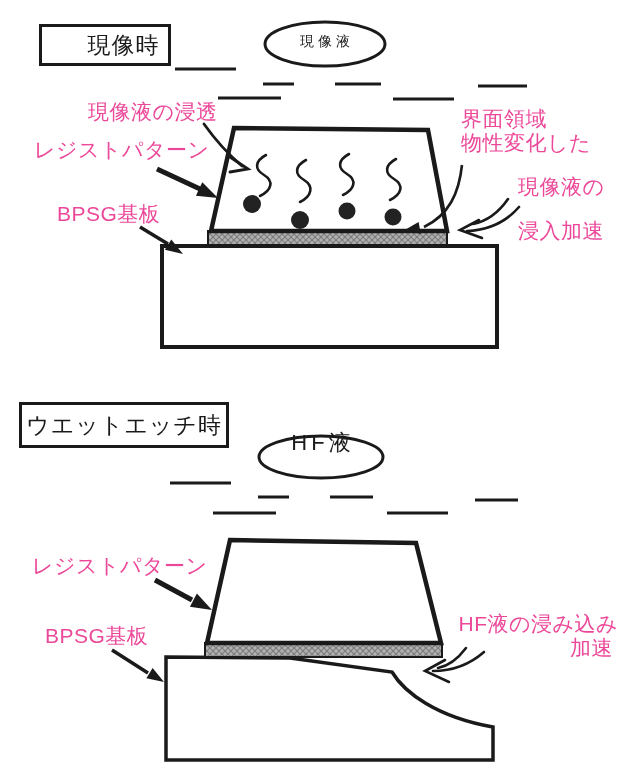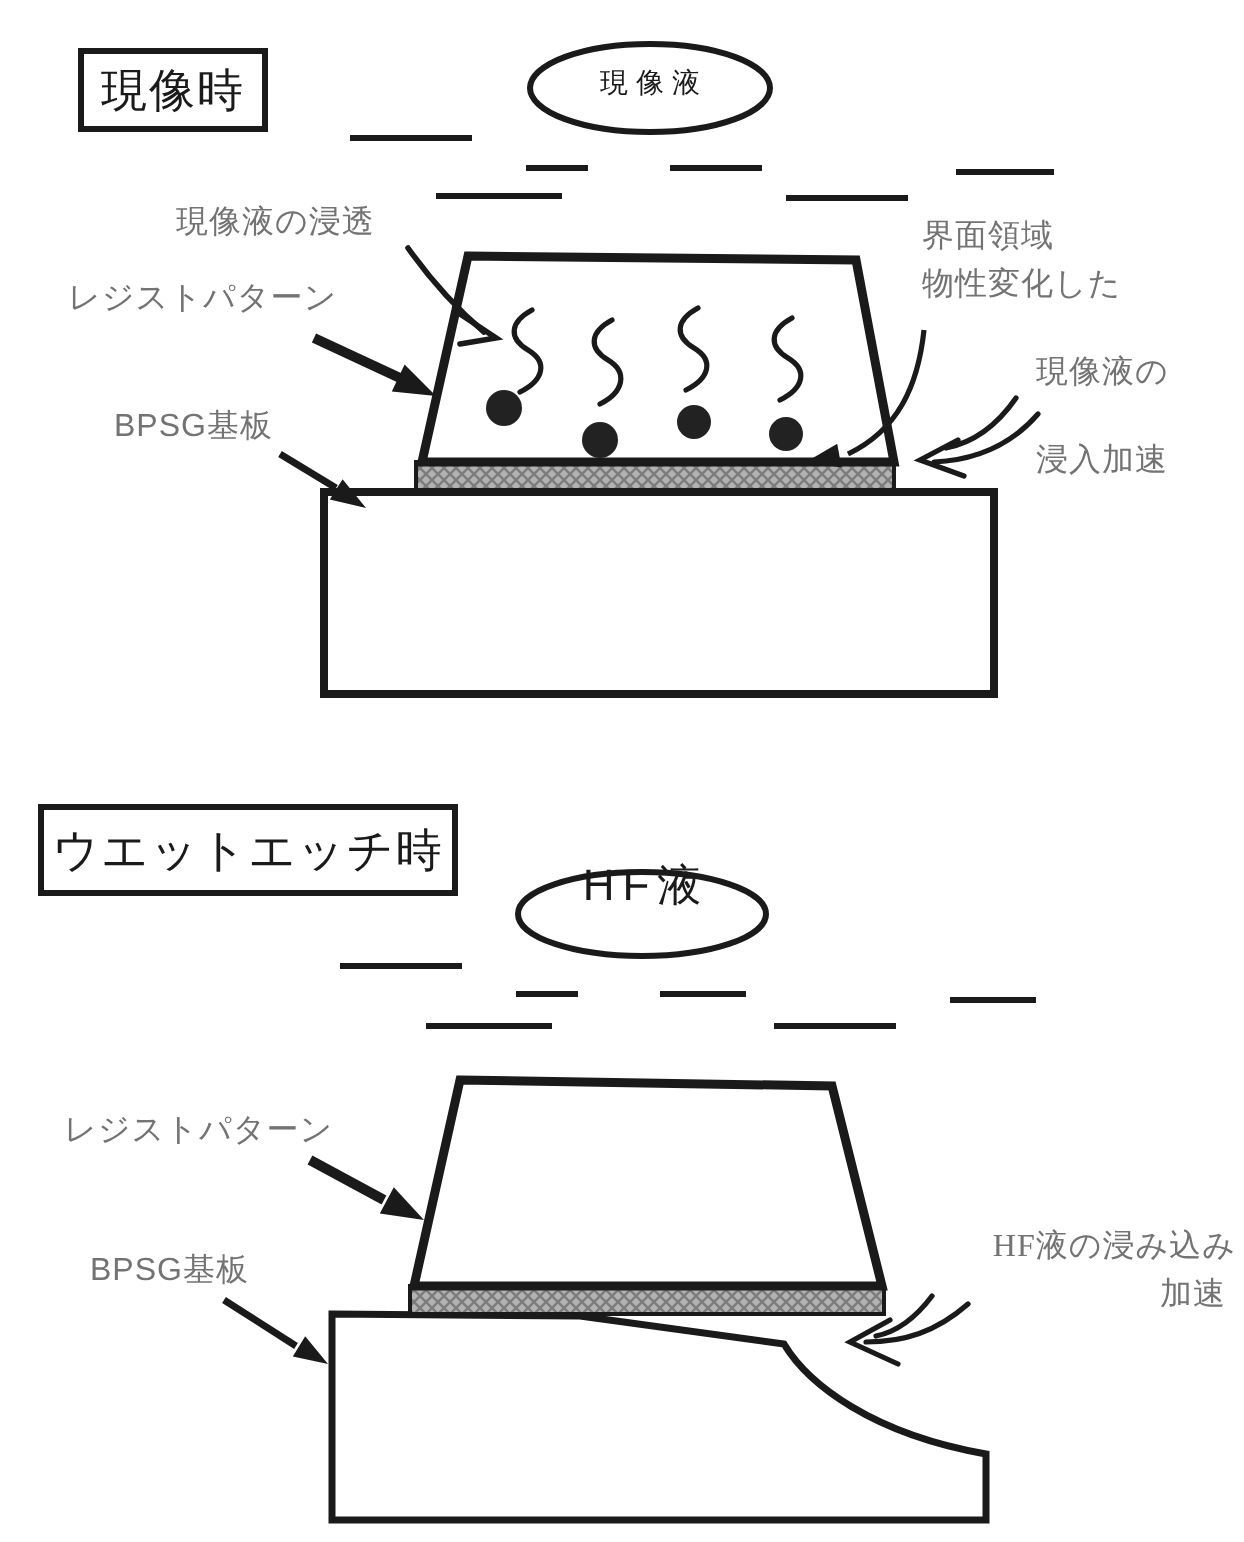--- a/index.html
+++ b/index.html
@@ -18,24 +18,24 @@
     font-family: "Liberation Sans", "DejaVu Sans", sans-serif;
     color: #1a1a1a;
   }
   #diagram-svg {
     position: absolute;
     left: 0;
     top: 0;
   }
   .label {
     position: absolute;
-    font-size: 16px;
+    font-size: 21px;
     line-height: 23.5px;
     white-space: nowrap;
-    color: #737373;
+    color: #ec4899;
     letter-spacing: 0.5px;
   }
   .title-box {
     position: absolute;
     border: 3px solid #1a1a1a;
     font-size: 23px;
     display: flex;
     align-items: center;
     justify-content: center;
     letter-spacing: 1px;
@@ -154,21 +154,21 @@
       </g>
 
       <g fill="none" stroke="#1a1a1a" stroke-width="2.6" stroke-linecap="round">
         <path d="M484,652 C468,666 452,671 433,671"></path>
         <path d="M466,648 C457,660 448,666 438,668"></path>
         <polyline points="445,660 425,671 449,682"></polyline>
       </g>
     </g>
   </svg>
 
-  <div class="title-box" style="left:39px; top:24px; width:89px; height:36px;">
+  <div class="title-box" style="left:39px; top:24px; width:89px; height:36px;padding-left:37px;">
     <span>現像時</span>
   </div>
 
   <div class="ellipse-label" style="left:266px; top:33px; width:118px;">現像液</div>
 
   <div class="label" style="left:88px; top:100px;">現像液の浸透</div>
 
   <div class="label" style="left:34px; top:138px;">レジストパターン</div>
 
   <div class="label" style="left:57px; top:202px;">BPSG基板</div>
@@ -186,18 +186,18 @@
   <div class="title-box" style="left:19px; top:402px; width:204px; height:40px;">
     <span>ウエットエッチ時</span>
   </div>
 
   <div class="ellipse-label" style="left:259px; top:428px; width:124px; font-size:22px;">HF液</div>
 
   <div class="label" style="left:32px; top:554px;">レジストパターン</div>
 
   <div class="label" style="left:45px; top:624px;">BPSG基板</div>
 
-  <div class="label right" style="left:444px; top:612px; width:174px;font-family:Liberation Serif, serif;">
+  <div class="label right" style="left:444px; top:612px; width:174px;">
     <span style="display:block;">HF液の浸み込み</span>
     <span style="display:block; padding-right:5px;">加速</span>
   </div>
 
 </div>
 
 </body></html>

